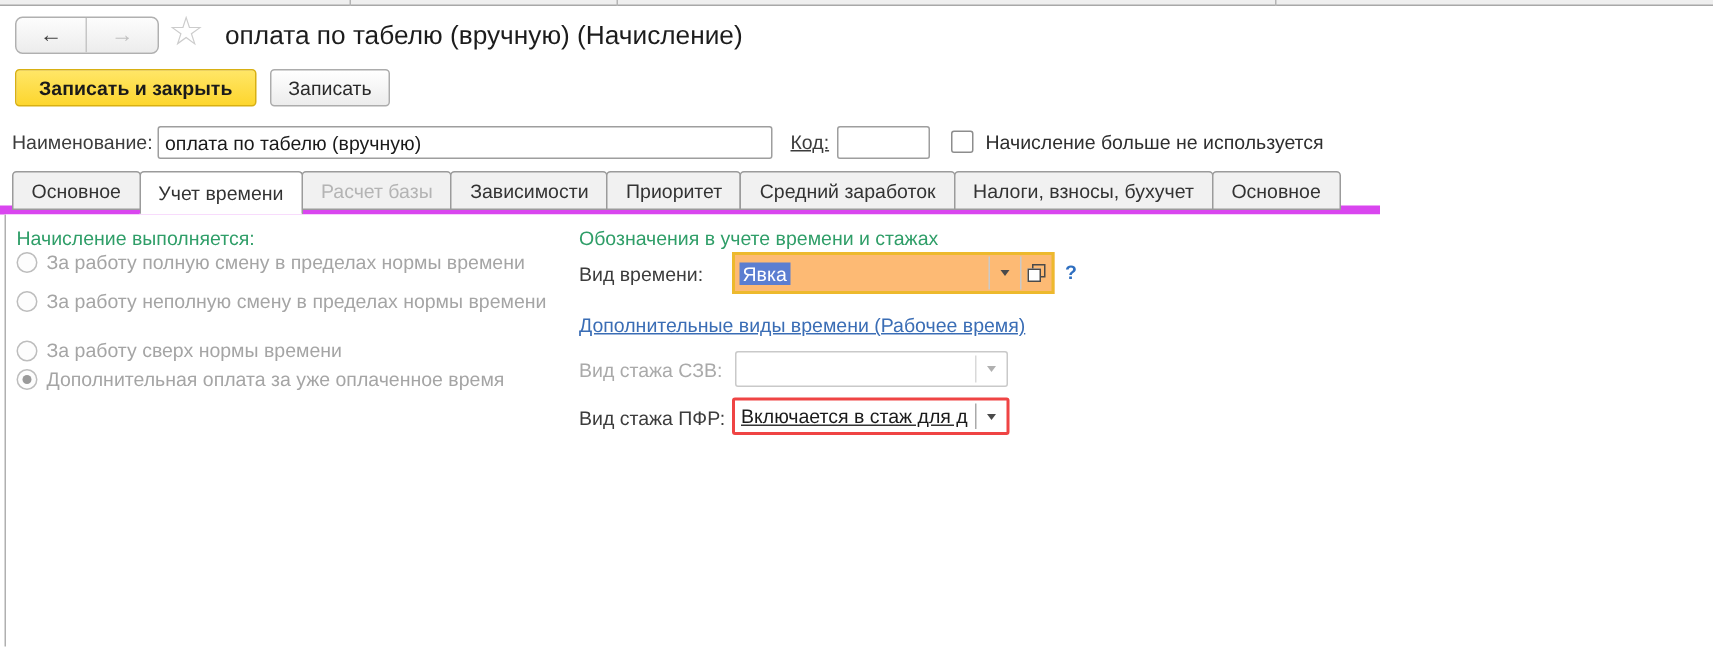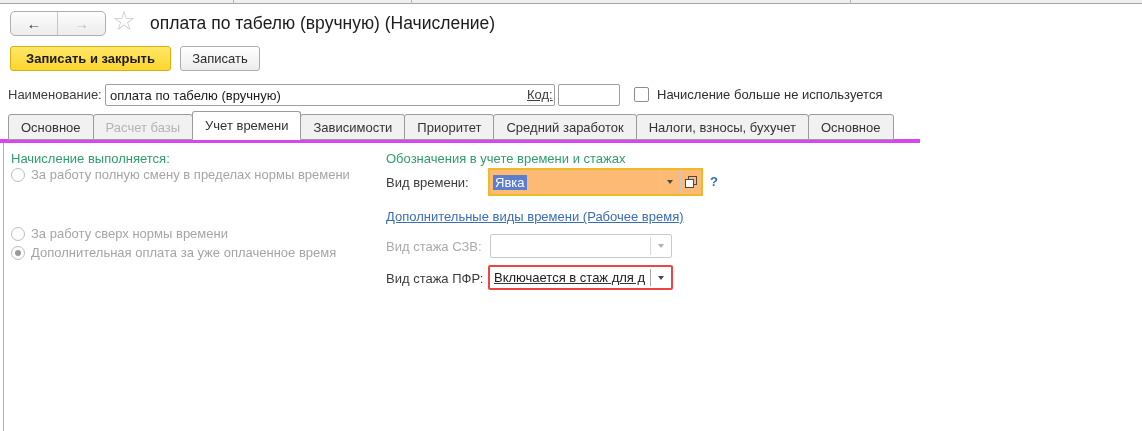--- a/index.html
+++ b/index.html
@@ -28,30 +28,30 @@
   .btn-primary { left:10px; width:161px; font-weight:bold; color:#1a1a1a;
                  background:linear-gradient(#ffe667,#fdd62e); border:1px solid #d8b013; }
   .btn-secondary { left:180px; width:80px; color:#2a2a2a;
                    background:linear-gradient(#ffffff,#ececec); border:1px solid #acacac; }
 
   
   .name-row-label { position:absolute; left:8px; top:87px; color:#3c3c3c; }
   .text-input { position:absolute; height:22px; border:1px solid #9e9e9e; border-radius:2px;
                 background:#fff; font-family:"Liberation Sans",sans-serif; font-size:13px;
                 color:#1a1a1a; padding:0 4px; }
-  .name-input { left:105px; top:84px; width:450px; }
+  .name-input { left:105px; top:84px; width:410px; }
   .code-label { position:absolute; left:527px; top:87px; color:#3c3c3c;text-decoration:underline; }
   .code-input { left:558px; top:84px; width:62px; }
   .checkbox { position:absolute; left:634px; top:87px; width:15px; height:15px;
               border:1px solid #8d8d8d; border-radius:2px; background:#fff; cursor:pointer; }
   .checkbox-label { position:absolute; left:657px; top:87px; color:#2e2e2e; }
 
   
   .tabs { position:absolute; left:0; top:114px; width:920px; height:29px;
-          display:flex; align-items:flex-end; border-bottom:4px solid #d946ef; padding-left:8px; }
+          display:flex; border-bottom:6px solid #d946ef; padding-left:8px; }
   .tab { height:26px; line-height:25px; padding:0 12px; background:#f1f1f1;
          border:1px solid #9b9b9b; border-radius:3px 3px 0 0; margin-right:-1px;
          margin-bottom:-1px; color:#333; cursor:pointer; white-space:nowrap; }
   .tab.active { height:29px; line-height:28px; background:#fff; border-bottom:1px solid #fff;
                 z-index:2; position:relative; }
   .tab.disabled { color:#b4b4b4; cursor:default; }
 
   
   .panel { position:absolute; left:3px; top:143px; width:1139px; height:288px;
            border-left:1px solid #b0b0b0; background:#fff; }
@@ -119,36 +119,40 @@
 
 <div class="name-row-label">Наименование:</div>
 <input class="text-input name-input" value="оплата по табелю (вручную)" style="">
 <div class="code-label">Код:</div>
 <input class="text-input code-input" value="" style="">
 <div class="checkbox"></div>
 <div class="checkbox-label">Начисление больше не используется</div>
 
 <div class="tabs">
   <div class="tab">Основное</div>
+  <div class="tab active">Учет времени</div>
   <div class="tab disabled">Расчет базы</div>
-  <div class="tab active">Учет времени</div>
   <div class="tab">Зависимости</div>
   <div class="tab">Приоритет</div>
   <div class="tab">Средний заработок</div>
   <div class="tab">Налоги, взносы, бухучет</div>
   <div class="tab">Основное</div>
 </div>
 
 <div class="panel">
 
   <div class="green-header" style="left:7px; top:8px;">Начисление выполняется:</div>
 
   <div class="radio-row" style="top:24px;">
     <span class="radio"></span>
     <span>За работу полную смену в пределах нормы времени</span>
+  </div>
+  <div class="radio-row" style="top:50px;">
+    <span class="radio"></span>
+    <span>За работу неполную смену в пределах нормы времени</span>
   </div>
   <div class="radio-row" style="top:83px;">
     <span class="radio"></span>
     <span>За работу сверх нормы времени</span>
   </div>
   <div class="radio-row" style="top:102px;">
     <span class="radio checked"></span>
     <span>Дополнительная оплата за уже оплаченное время</span>
   </div>
 

